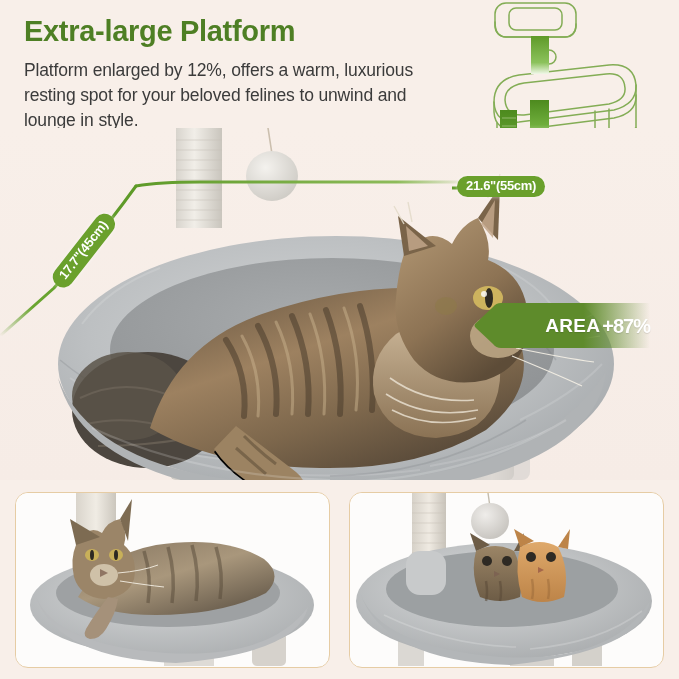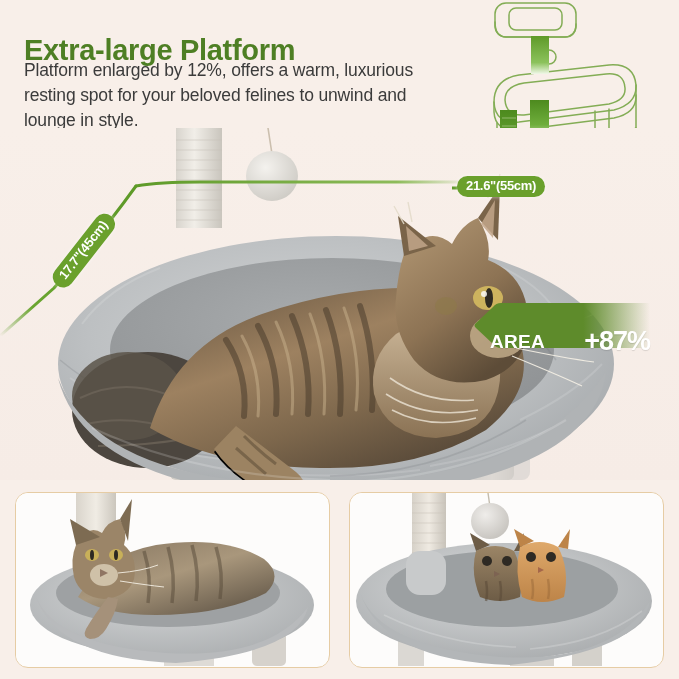--- a/index.html
+++ b/index.html
@@ -22,21 +22,21 @@
     width: 679px;
     height: 679px;
     background: #f8efe9;
     overflow: hidden;
   }
 
   
   .headline {
     position: absolute;
     left: 24px;
-    top: 35px;
+    top: 16px;
     font-size: 29px;
     font-weight: bold;
     color: #4e7f24;
     letter-spacing: -0.3px;
     line-height: 1.1;
     white-space: nowrap;
   }
 
   .subcopy {
     position: absolute;
@@ -107,41 +107,41 @@
     position: absolute;
     left: 474px;
     top: 301px;
     width: 176px;
     height: 49px;
   }
 
   .area-badge-text {
     position: absolute;
     left: 0;
-    top: 16px;
+    top: 0;
     width: 176px;
     height: 49px;
     display: flex;
     align-items: center;
-    justify-content: space-between;
+    justify-content: flex-end;
     padding-left: 16px;
     color: #ffffff;
     pointer-events: none;
   }
 
   .area-word {
     font-size: 19px;
     font-weight: bold;
     letter-spacing: 0.3px;
     margin-right: 2px;
     text-shadow: 0 1px 1px rgba(0,0,0,0.12);
   }
 
   .area-pct {
-    font-size: 27px;
+    font-size: 20px;
     font-weight: bold;
     letter-spacing: -1px;
     line-height: 1;
     text-shadow: 0 1px 1px rgba(0,0,0,0.12);
   }
 
   
   .thumb {
     position: absolute;
     top: 492px;

